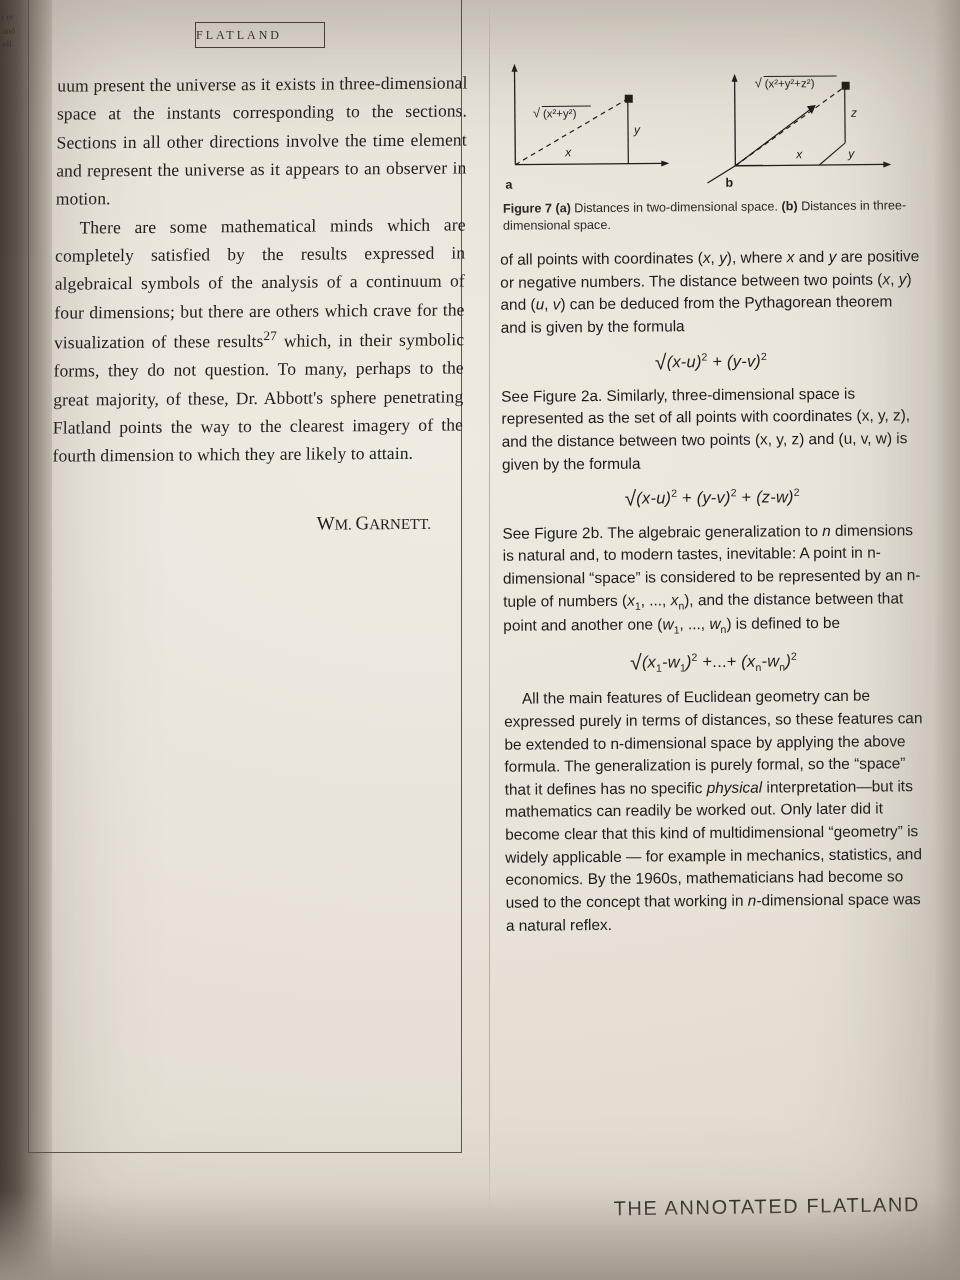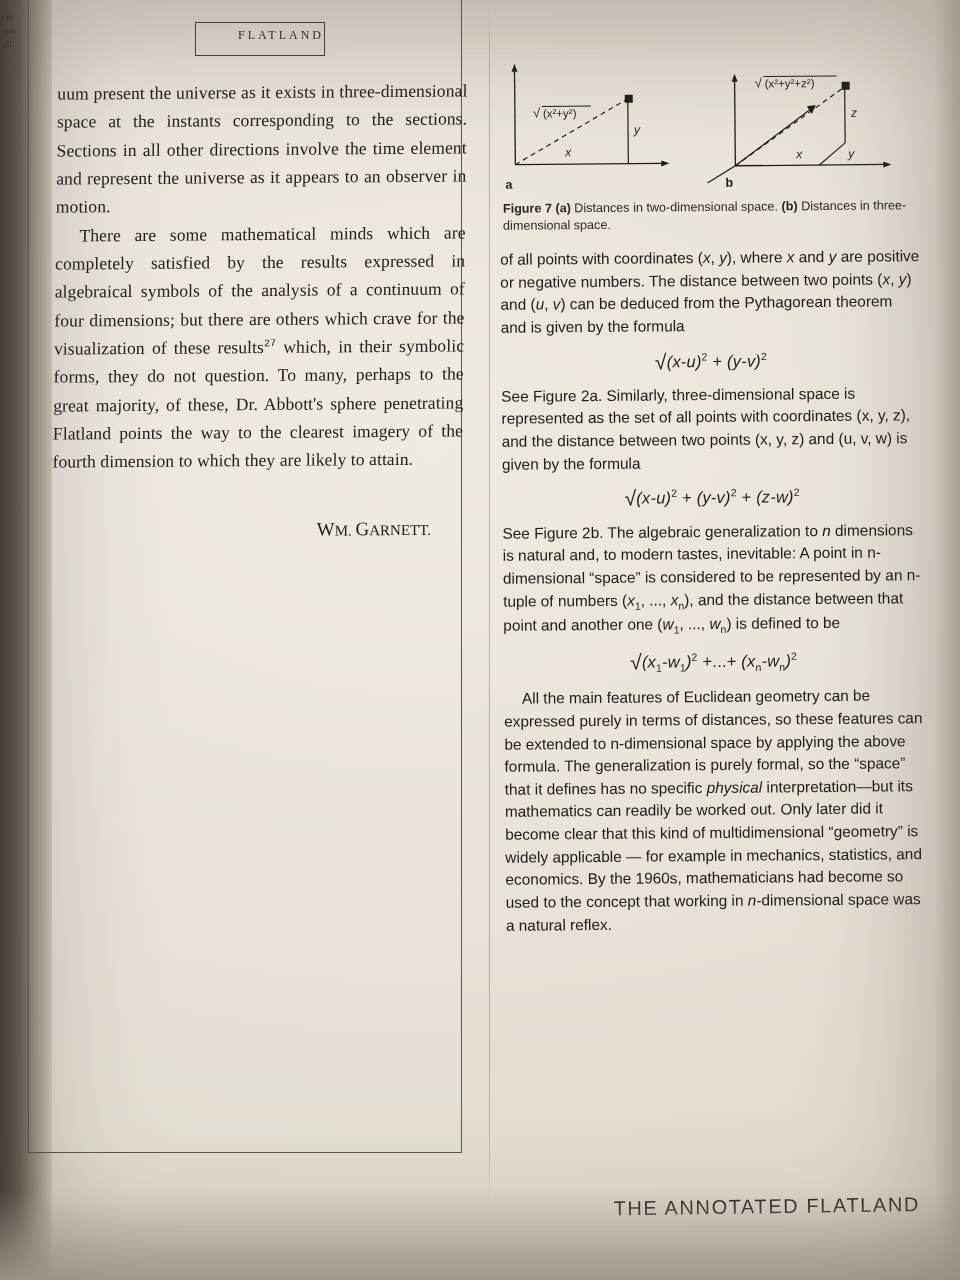--- a/index.html
+++ b/index.html
@@ -81,39 +81,39 @@
   
   #left-col {
     position: absolute;
     left: 55px; top: 12px;
     width: 410px;
   }
   #running-head {
     width: 128px;
     margin: 10px auto 22px auto;
     border: 1.2px solid #463f37;
-    text-align: right;
-    padding: 5px 0 12px 0;
+    text-align: left;
+    padding: 5px 0 4px 0;
     font-family: "Liberation Serif", serif;
     font-size: 12px;
     letter-spacing: 3px;
     color: #2e2823;
   }
   .serif-body {
     font-family: "Liberation Serif", serif;
     font-size: 17.5px;
     line-height: 1.62;
     color: #22201d;
     text-align: justify;
     transform: skewX(-1.2deg) rotate(-0.45deg);
     letter-spacing: .1px;
   }
   .serif-body p { margin: 0; }
   .serif-body p.indent { text-indent: 24px; }
-  .sup { font-size: 10px; vertical-align: super; font-family: Liberation Mono, monospace; }
+  .sup { font-size: 13px; vertical-align: super; }
   #signature {
     margin-top: 44px;
     text-align: right;
     padding-right: 34px;
     font-family: "Liberation Serif", serif;
     font-size: 19px;
     color: #23201d;
     transform: rotate(-0.4deg);
   }
   #signature .sc { font-size: 15px; }

